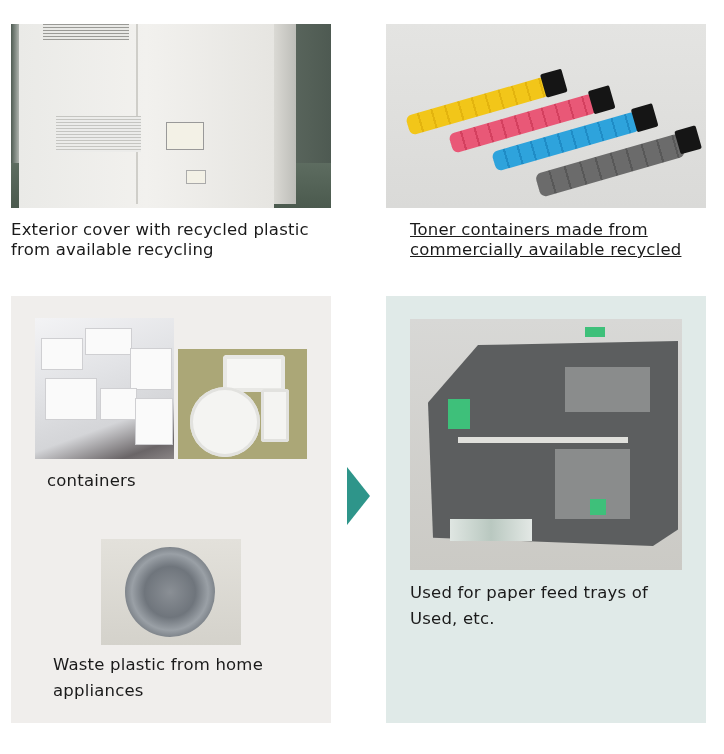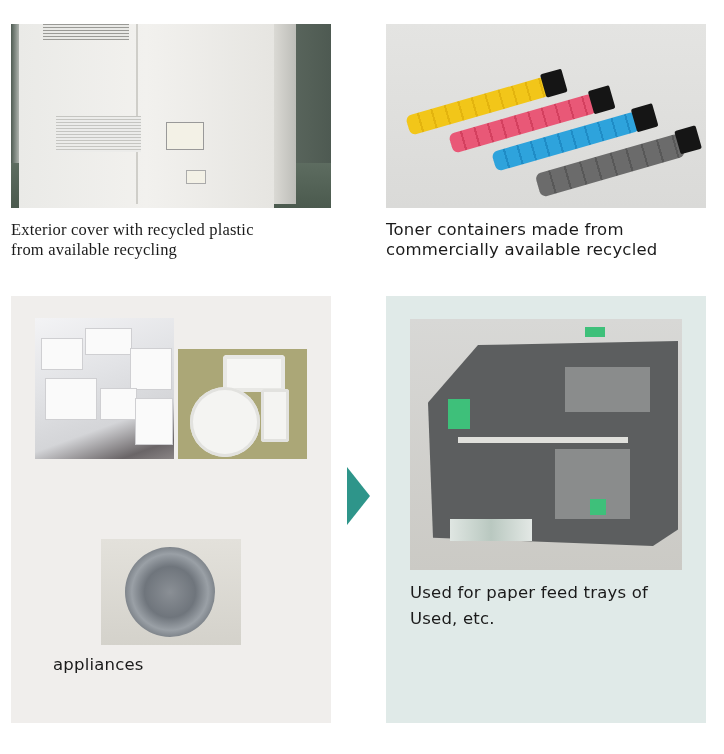--- a/index.html
+++ b/index.html
@@ -67,66 +67,68 @@
 <div class="photo p-printer">
   <div class="floor"></div>
   <div class="body"></div>
   <div class="seam"></div>
   <div class="vent1"></div>
   <div class="vent2"></div>
   <div class="label1"></div>
   <div class="label2"></div>
   <div class="side"></div>
 </div>
-<div class="cap" style="left:11px; top:220px;font-family:Liberation Serif, serif;">
+<div class="cap" style="left:11px; top:220px;">
   <div>Exterior cover with recycled plastic</div>
   <div>from available recycling</div>
 </div>
 
 <div class="photo p-toner">
   <div class="toner t-y">
       <span class="cap-end"></span>
     </div>
   <div class="toner t-m">
       <span class="cap-end"></span>
     </div>
   <div class="toner t-c">
       <span class="cap-end"></span>
     </div>
   <div class="toner t-k">
       <span class="cap-end"></span>
     </div>
 </div>
-<div class="cap" style="left:386px; top:220px;">
+<div class="cap" style="left:410px; top:220px;text-decoration:underline;">
   <div>Toner containers made from</div>
   <div>commercially available recycled</div>
 </div>
 
 <div class="box-left"></div>
 
 <div class="photo p-fish">
   <i style="left:6px;top:20px;width:40px;height:30px;"></i>
   <i style="left:50px;top:10px;width:45px;height:25px;"></i>
   <i style="left:95px;top:30px;width:40px;height:40px;"></i>
   <i style="left:10px;top:60px;width:50px;height:40px;"></i>
   <i style="left:65px;top:70px;width:35px;height:30px;"></i>
   <i style="left:100px;top:80px;width:36px;height:45px;"></i>
 </div>
 <div class="photo p-trays">
   <div class="rect1"></div>
   <div class="round"></div>
   <div class="rect2"></div>
 </div>
 <div class="cap" style="left:47px; top:471px;">
+  <div>containers</div>
 </div>
 
 <div class="photo p-waste">
   <div class="can"></div>
 </div>
 <div class="cap cap2" style="left:53px; top:652px;">
+  <div>Waste plastic from home</div>
   <div>appliances</div>
 </div>
 
 <div class="arrow"></div>
 
 <div class="box-right"></div>
 <div class="photo p-tray">
   <div class="tray"></div>
   <div class="sub1"></div>
   <div class="sub2"></div>

